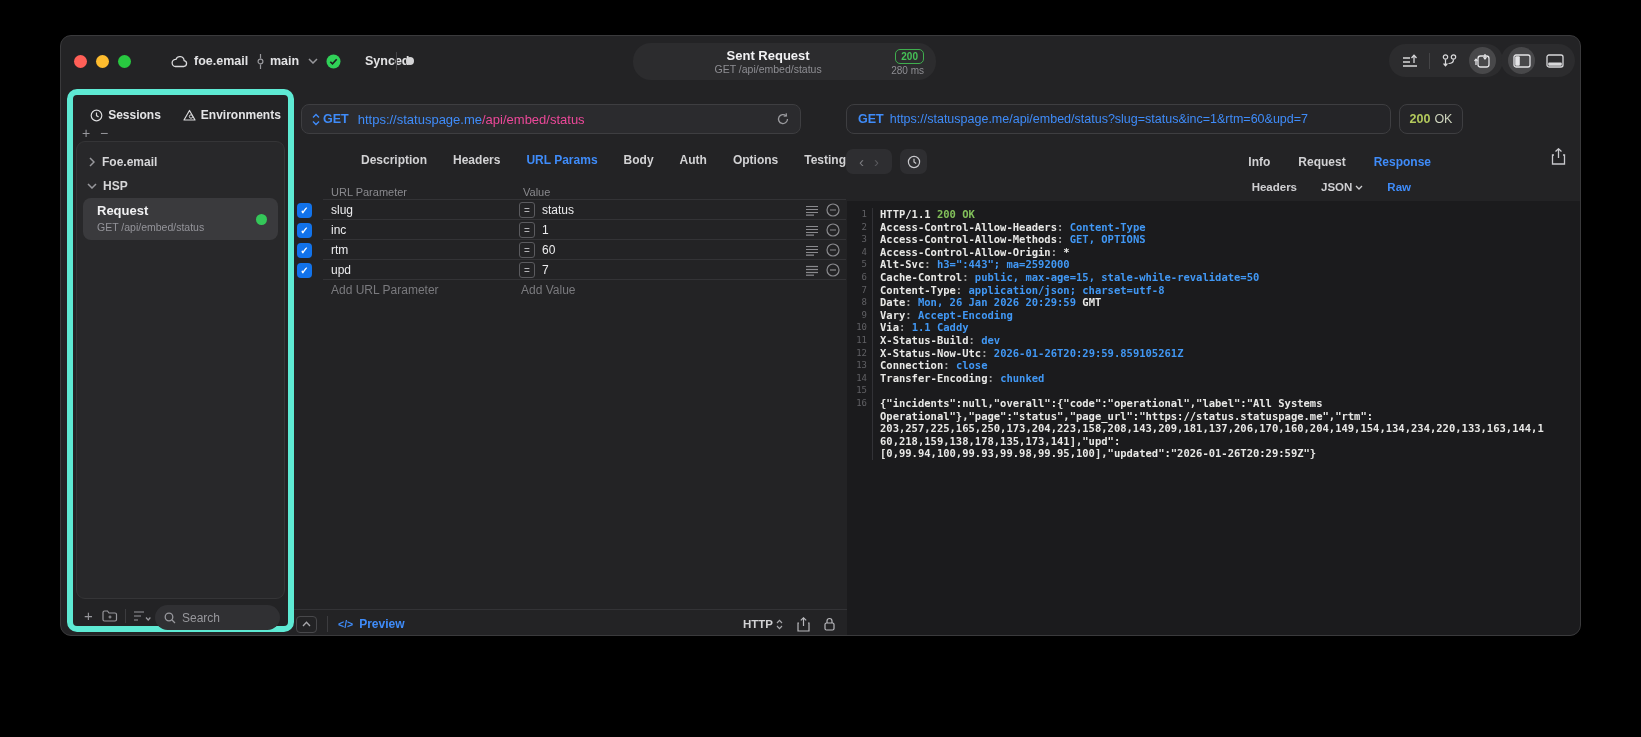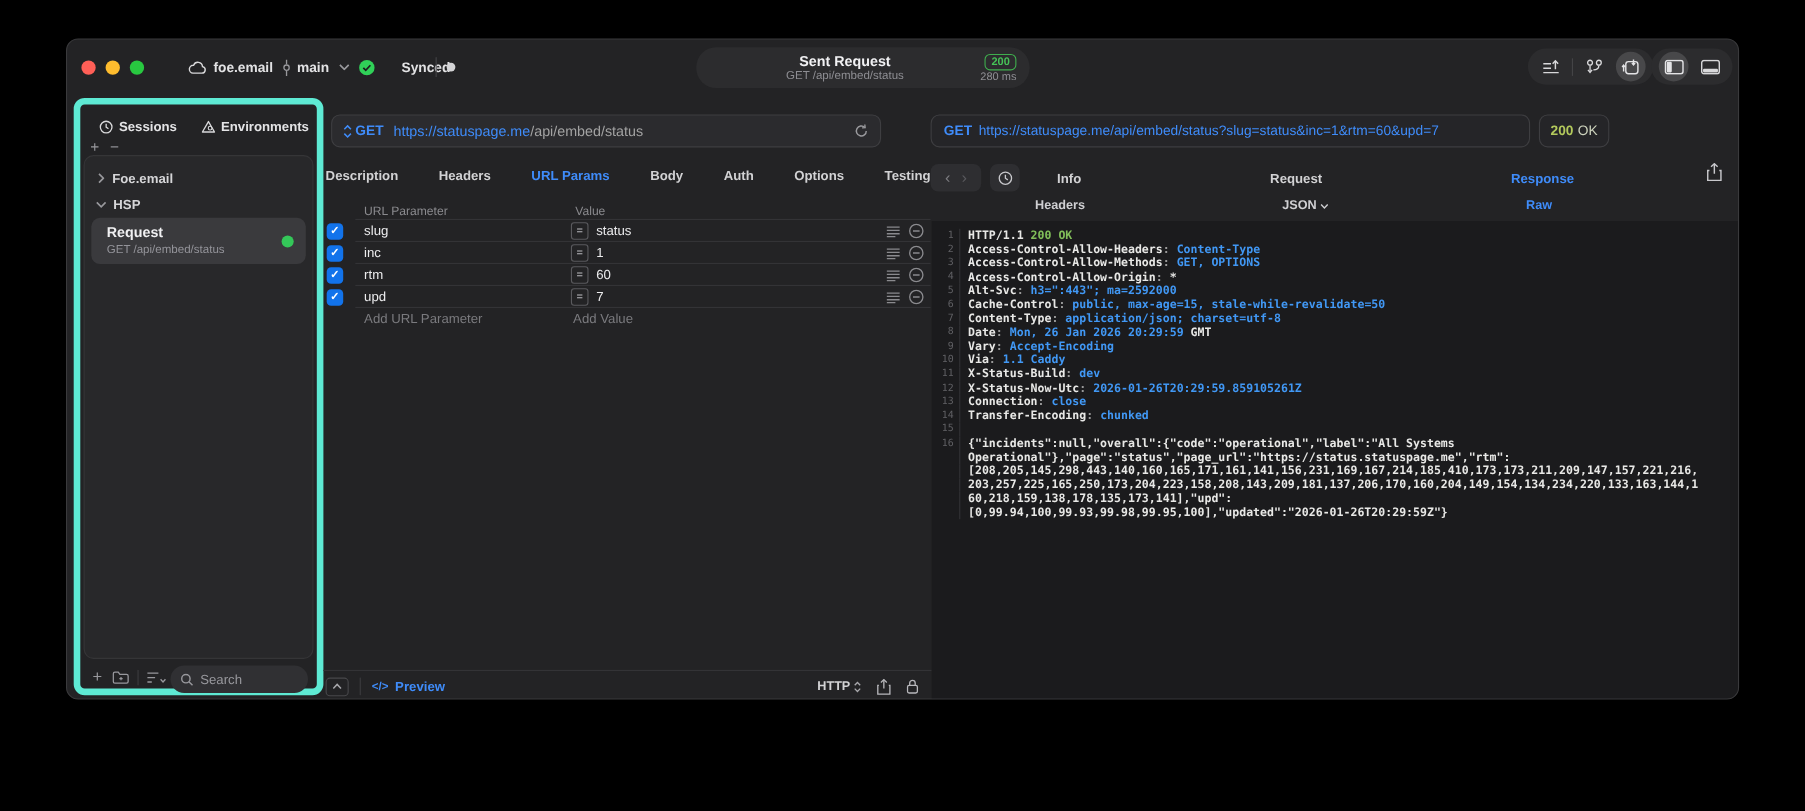--- a/index.html
+++ b/index.html
@@ -35,22 +35,22 @@
   .gdot{position:absolute;right:11px;top:16px;width:11px;height:11px;border-radius:50%;background:#34c759;}
   .searchpill{position:absolute;left:82px;right:8px;top:510px;height:25px;background:#303033;
     border-radius:13px;display:flex;align-items:center;padding-left:9px;gap:6px;box-sizing:border-box;}
   .search-txt{font-size:12px;color:#98989d;}
   .plusminus{color:#98989d;font-size:14px;line-height:14px;font-weight:400;}
   
   .urlbar{position:absolute;left:240px;top:68px;width:500px;height:30px;background:#2b2b2e;
     border:1px solid #3e3e41;border-radius:8px;box-sizing:border-box;display:flex;align-items:center;padding:0 10px;}
   .method{color:#3f8cfa;font-weight:700;font-size:12.5px;}
   .urlhost{color:#3f8cfa;font-size:13px;}
-  .urlpath{color:#a3a3a3;font-size:13px;}
-  .tabs{display:flex;justify-content:space-between;gap:26px;}
+  .urlpath{color:#ec4899;font-size:13px;}
+  .tabs{display:flex;justify-content:flex-end;gap:26px;}
   .tab{font-size:12px;color:#d2d2d4;font-weight:600;cursor:default;}
   .tab.active{color:#3f8cfa;}
   .th{font-size:11px;color:#8a8a8e;}
   .cb{width:15px;height:15px;border-radius:4px;background:#1273eb;color:#fff;font-size:10px;
     display:flex;align-items:center;justify-content:center;font-weight:700;}
   .pname,.pval{font-size:12px;color:#ececee;}
   .eq{width:14px;height:14px;border:1px solid #5a5a5e;border-radius:3px;color:#b4b4b8;font-size:10px;
     display:flex;align-items:center;justify-content:center;}
   .sep{position:absolute;left:262px;width:523px;height:1px;background:#333336;}
   .addph{font-size:12px;color:#7a7a7e;}
@@ -483,20 +483,19 @@
         <div class="code-row"><span class="ln">8</span><span class="lc"><span class="c-w">Date</span><span class="c-d">: </span><span class="c-b">Mon, 26 Jan 2026 20:29:59 </span><span class="c-w">GMT</span></span></div>
         <div class="code-row"><span class="ln">9</span><span class="lc"><span class="c-w">Vary</span><span class="c-d">: </span><span class="c-b">Accept-Encoding</span></span></div>
         <div class="code-row"><span class="ln">10</span><span class="lc"><span class="c-w">Via</span><span class="c-d">: </span><span class="c-b">1.1 Caddy</span></span></div>
         <div class="code-row"><span class="ln">11</span><span class="lc"><span class="c-w">X-Status-Build</span><span class="c-d">: </span><span class="c-b">dev</span></span></div>
         <div class="code-row"><span class="ln">12</span><span class="lc"><span class="c-w">X-Status-Now-Utc</span><span class="c-d">: </span><span class="c-b">2026-01-26T20:29:59.859105261Z</span></span></div>
         <div class="code-row"><span class="ln">13</span><span class="lc"><span class="c-w">Connection</span><span class="c-d">: </span><span class="c-b">close</span></span></div>
         <div class="code-row"><span class="ln">14</span><span class="lc"><span class="c-w">Transfer-Encoding</span><span class="c-d">: </span><span class="c-b">chunked</span></span></div>
         <div class="code-row"><span class="ln">15</span><span class="lc"></span></div>
         <div class="code-row"><span class="ln">16</span><span class="lc"><span class="c-w">{"incidents":null,"overall":{"code":"operational","label":"All Systems</span></span></div>
         <div class="code-row"><span class="ln"></span><span class="lc"><span class="c-w">Operational"},"page":"status","page_url":"https://status.statuspage.me","rtm":</span></span></div>
-        <div class="code-row"><span class="ln"></span><span class="lc"><span class="c-w">[208,205,145,298,443,140,160,165,171,161,141,156,231,169,167,214,185,410,173,173,211,209,147,157,221,216,</span></span></div>
         <div class="code-row"><span class="ln"></span><span class="lc"><span class="c-w">203,257,225,165,250,173,204,223,158,208,143,209,181,137,206,170,160,204,149,154,134,234,220,133,163,144,1</span></span></div>
         <div class="code-row"><span class="ln"></span><span class="lc"><span class="c-w">60,218,159,138,178,135,173,141],"upd":</span></span></div>
         <div class="code-row"><span class="ln"></span><span class="lc"><span class="c-w">[0,99.94,100,99.93,99.98,99.95,100],"updated":"2026-01-26T20:29:59Z"}</span></span></div>
       </div>
   </div>
 
 </div>
 
 </body></html>

